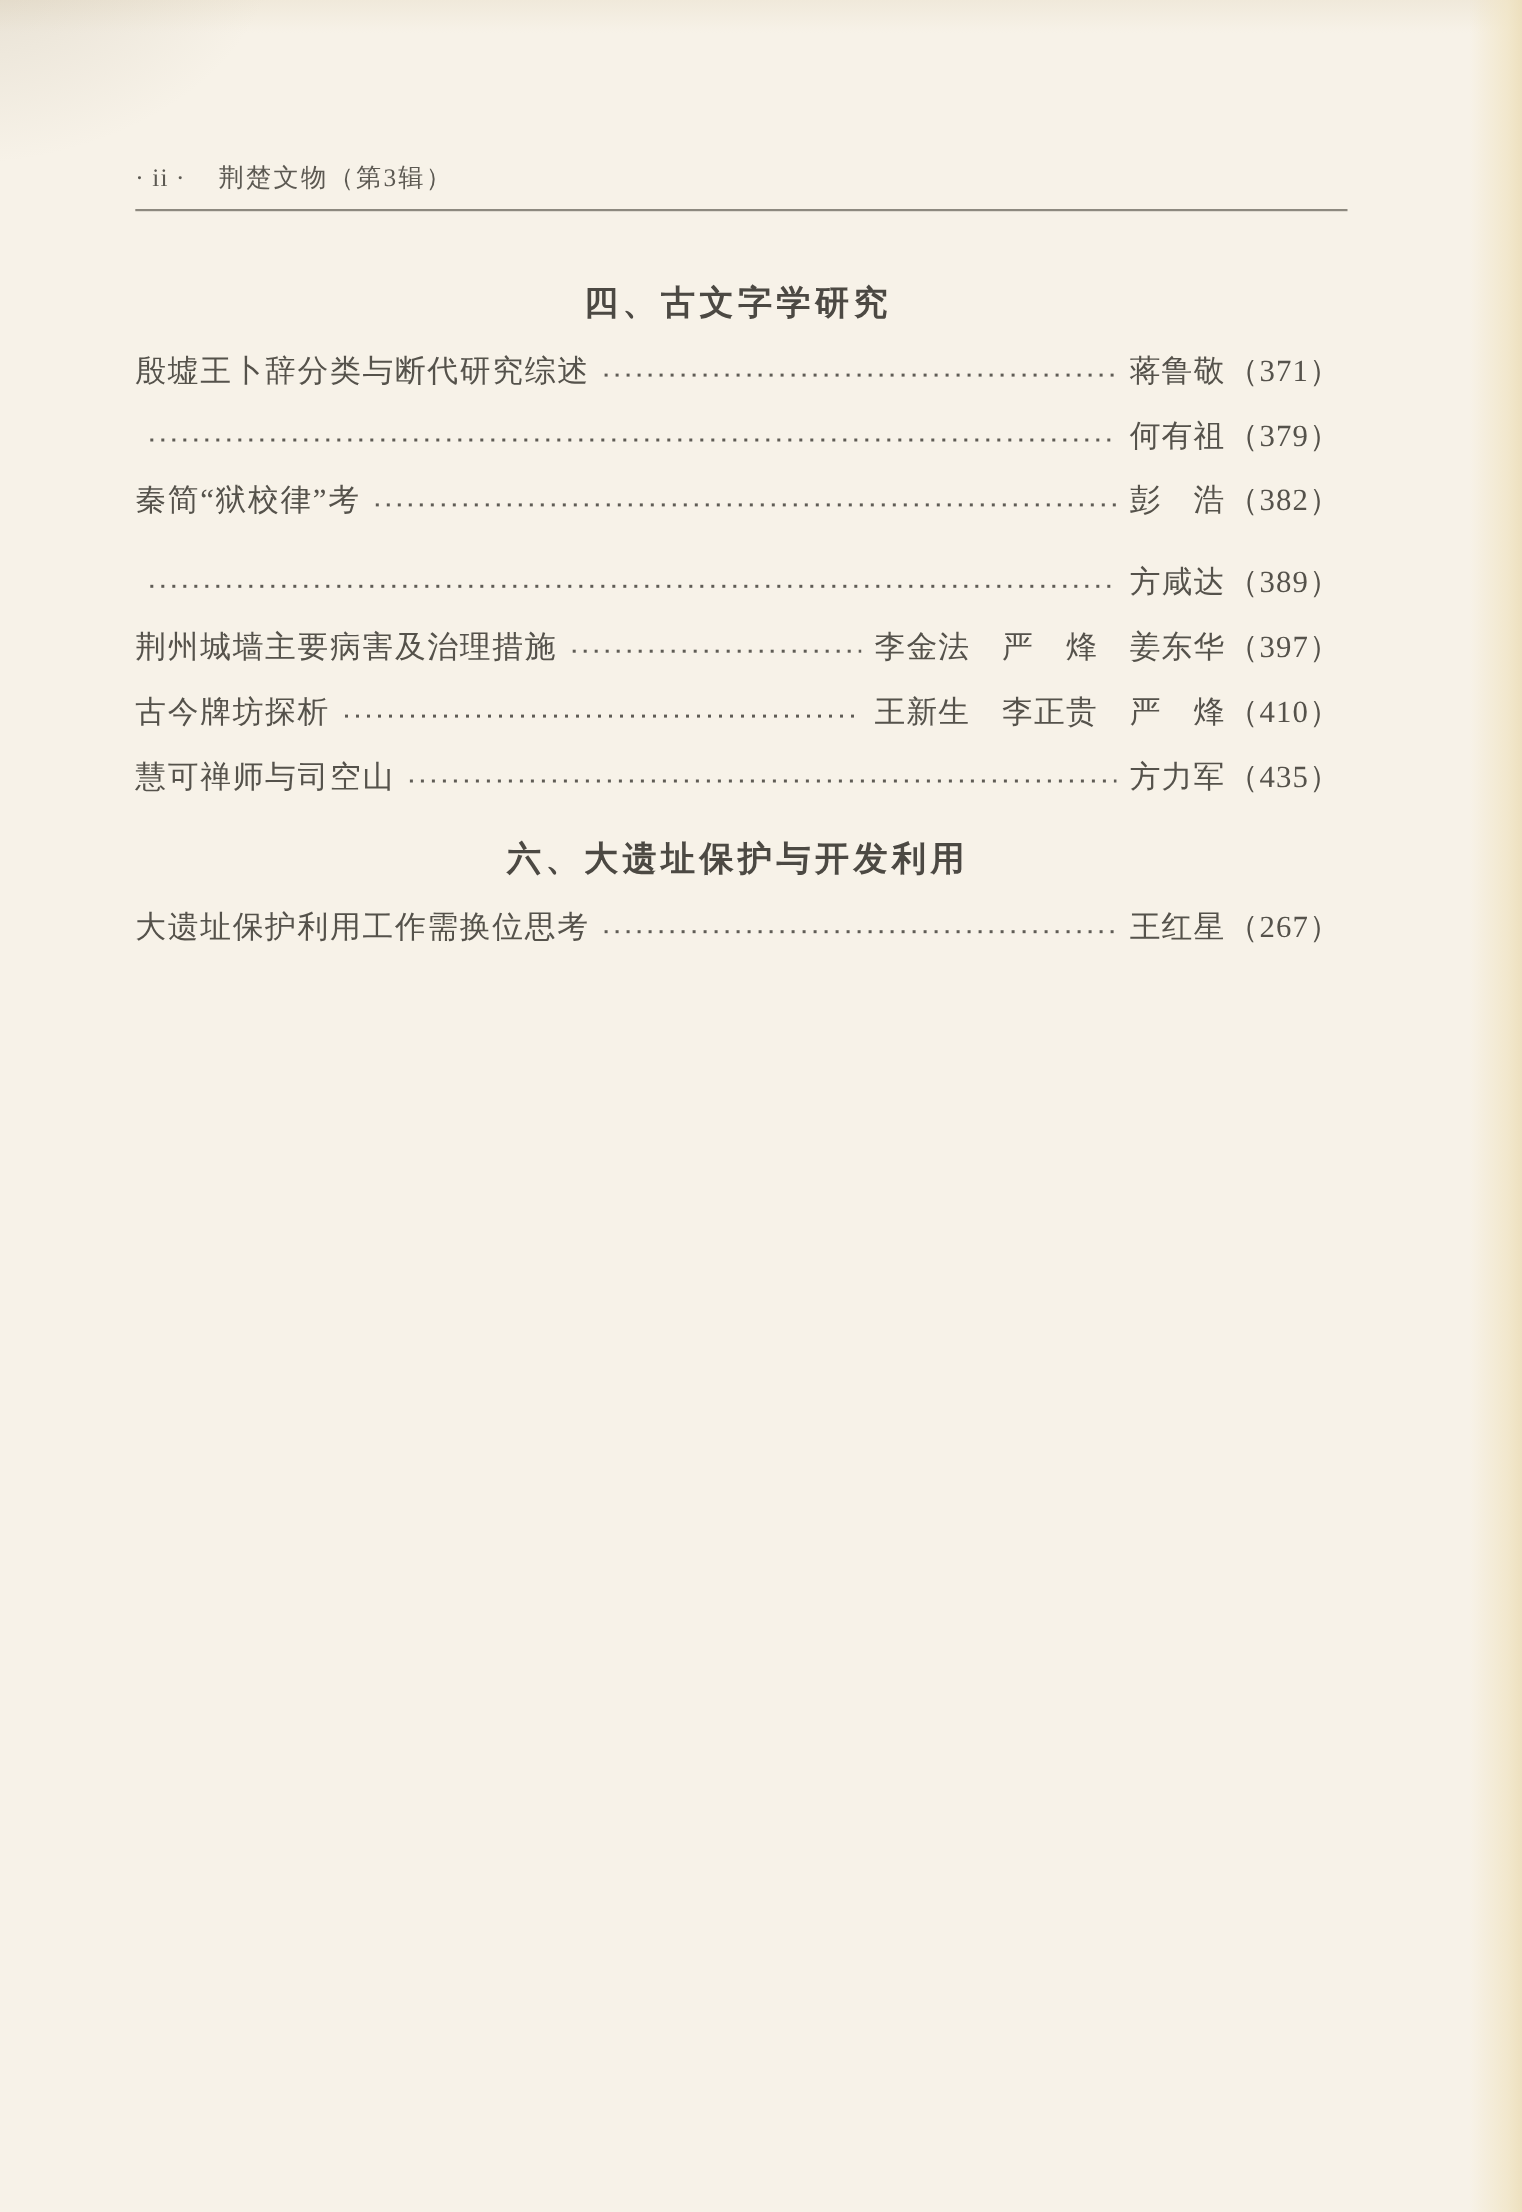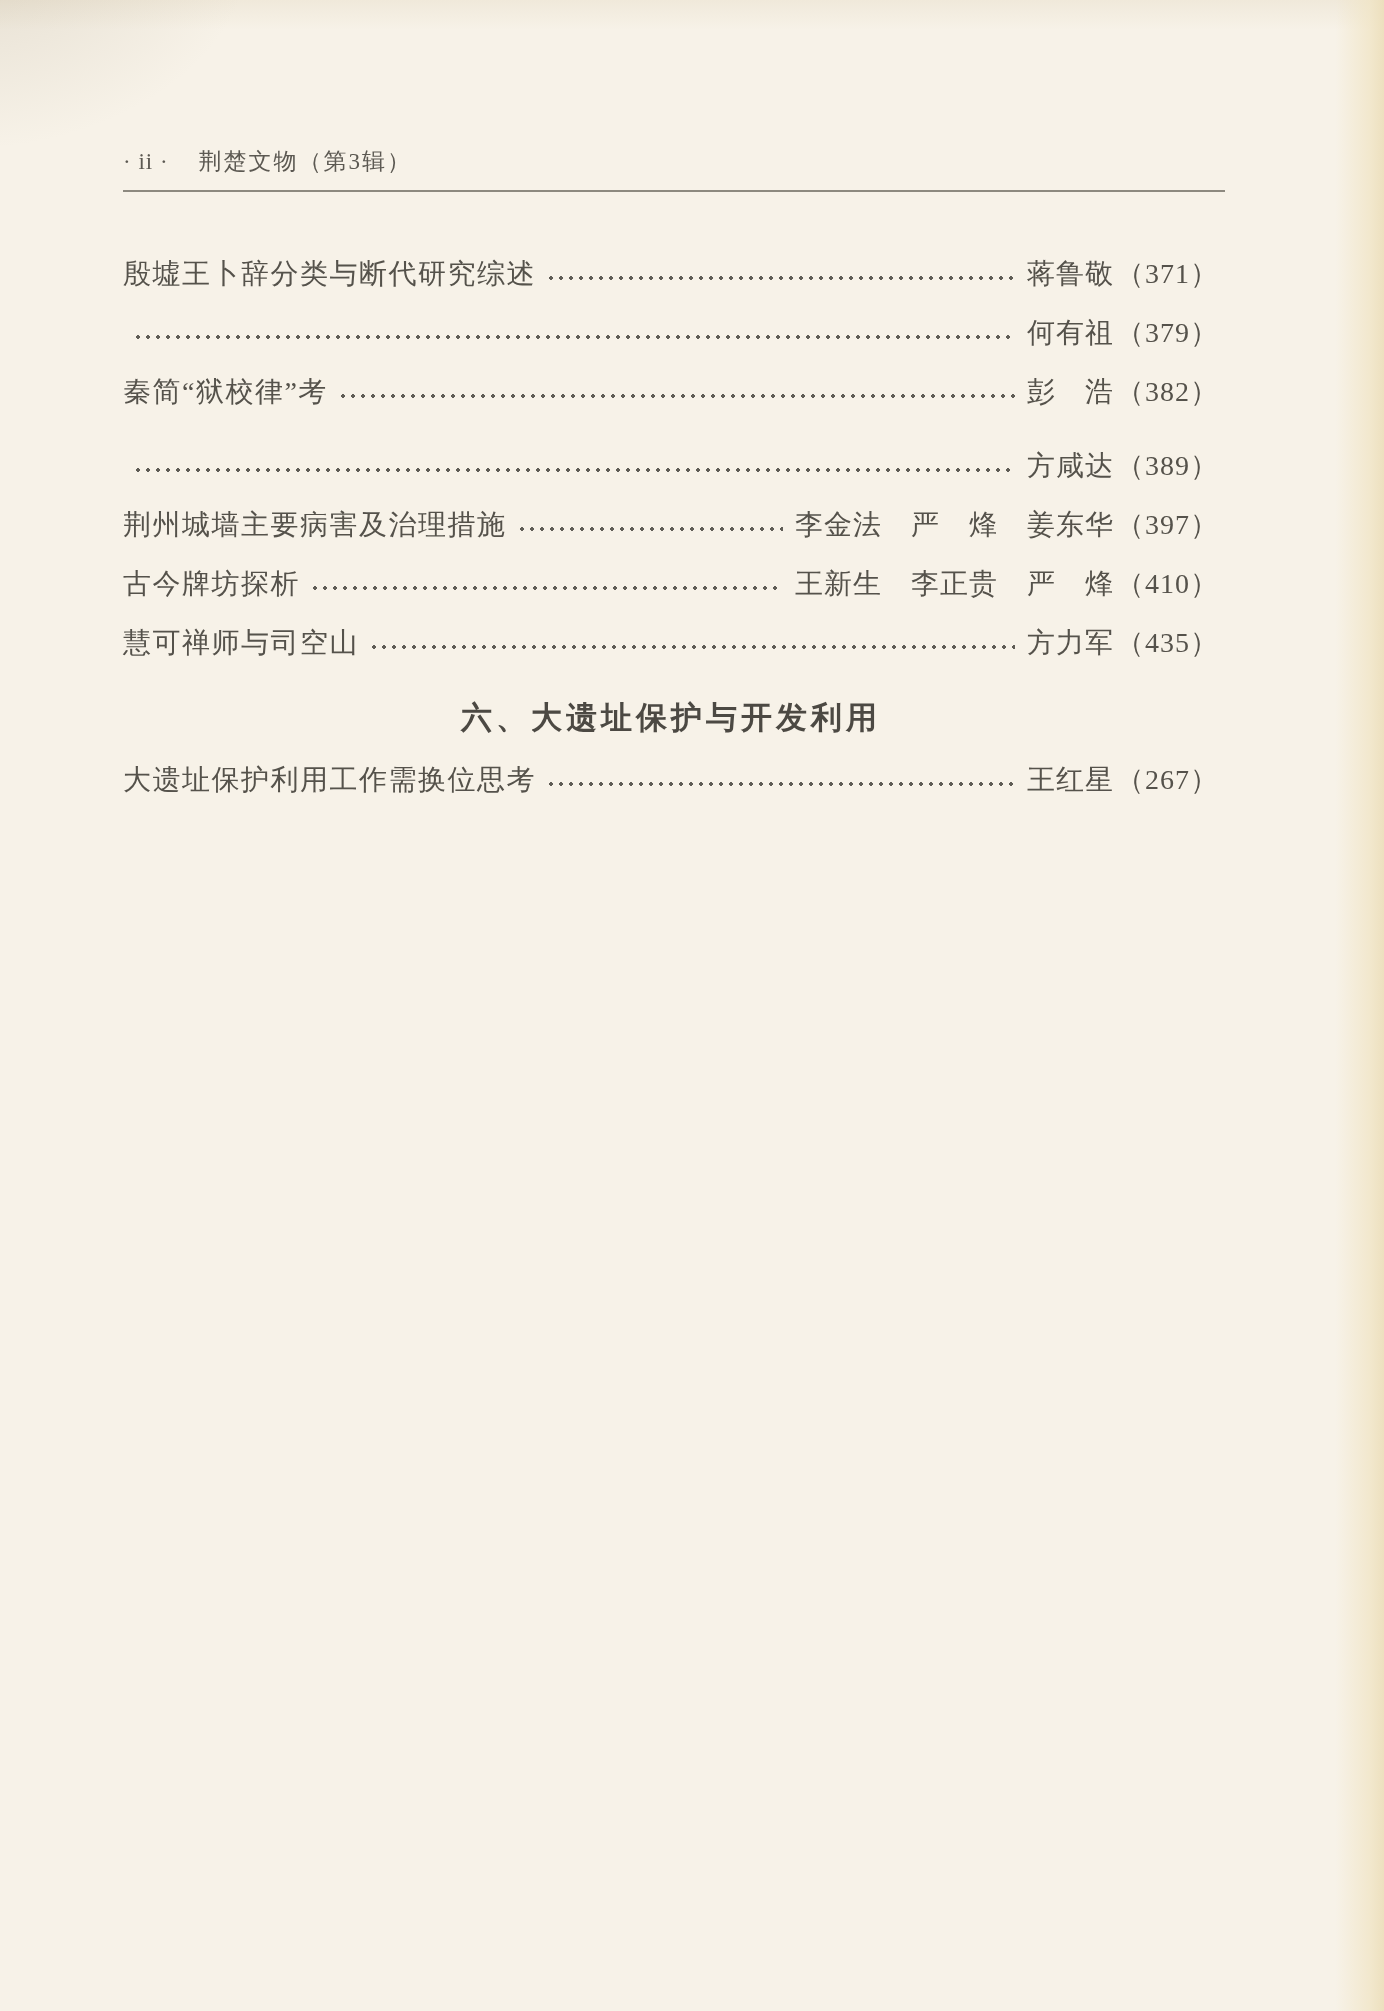--- a/index.html
+++ b/index.html
@@ -102,20 +102,21 @@
 <div class="page">
   <div class="content">
 
     <div class="running-header">
       <span class="folio">· ii ·</span>
       <span class="book-title">荆楚文物（第3辑）</span>
     </div>
     <div class="header-rule"></div>
 
     <div class="section first">
+      <h2 class="section-heading">四、古文字学研究</h2>
       <div class="entries">
         <div class="entry">
           <span class="entry-title">殷墟王卜辞分类与断代研究综述</span>
           <span class="dot-leader"></span>
           <span class="entry-authors">蒋鲁敬</span>
           <span class="entry-page">（371）</span>
         </div>
         <div class="entry">
           <span class="dot-leader"></span>
           <span class="entry-authors">何有祖</span>

